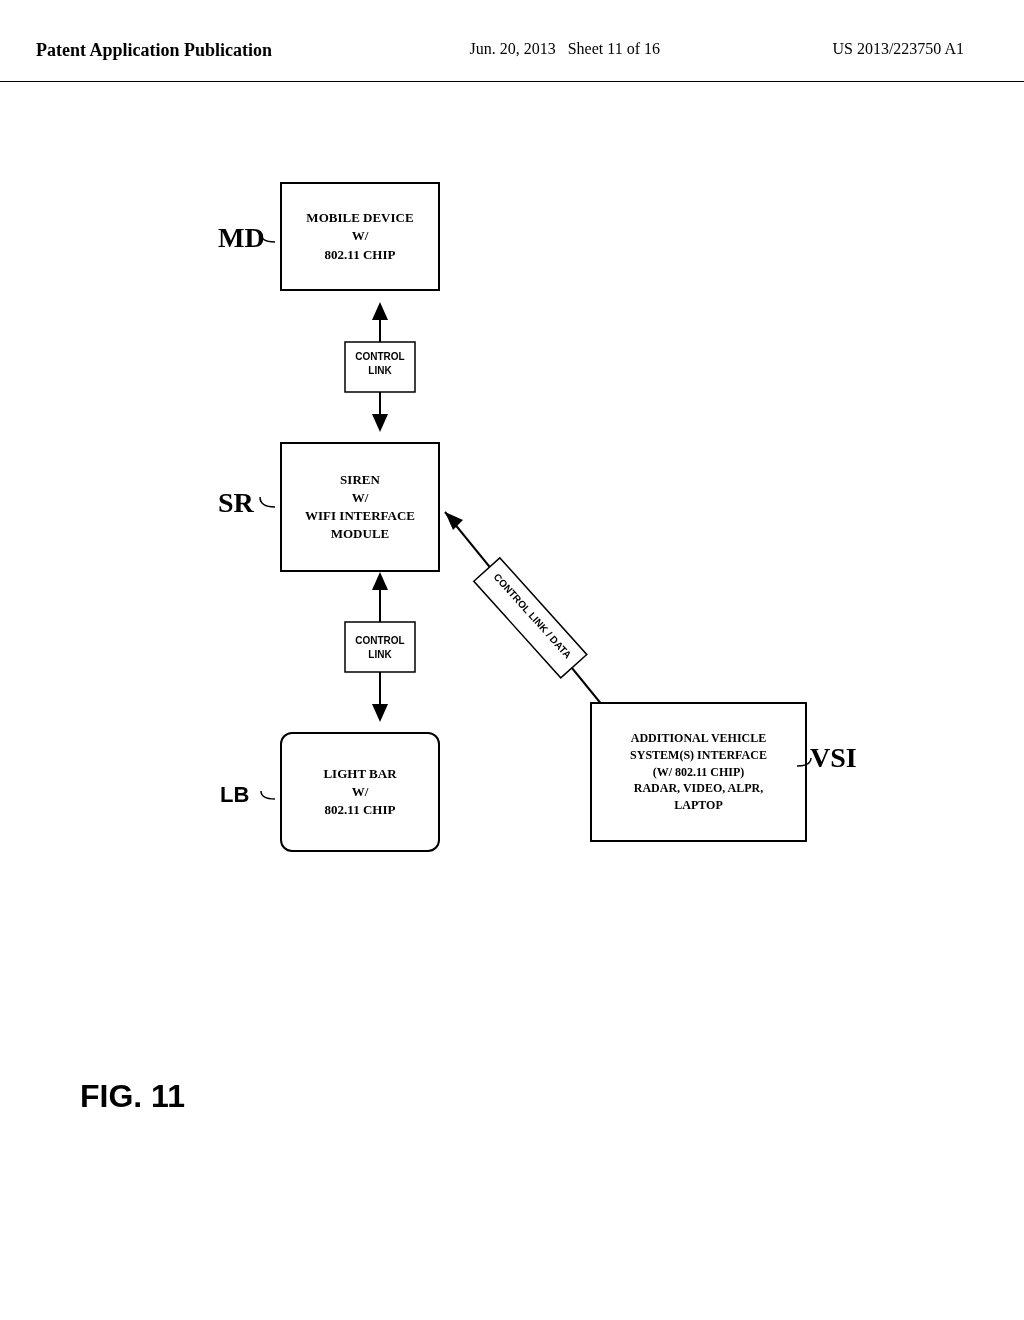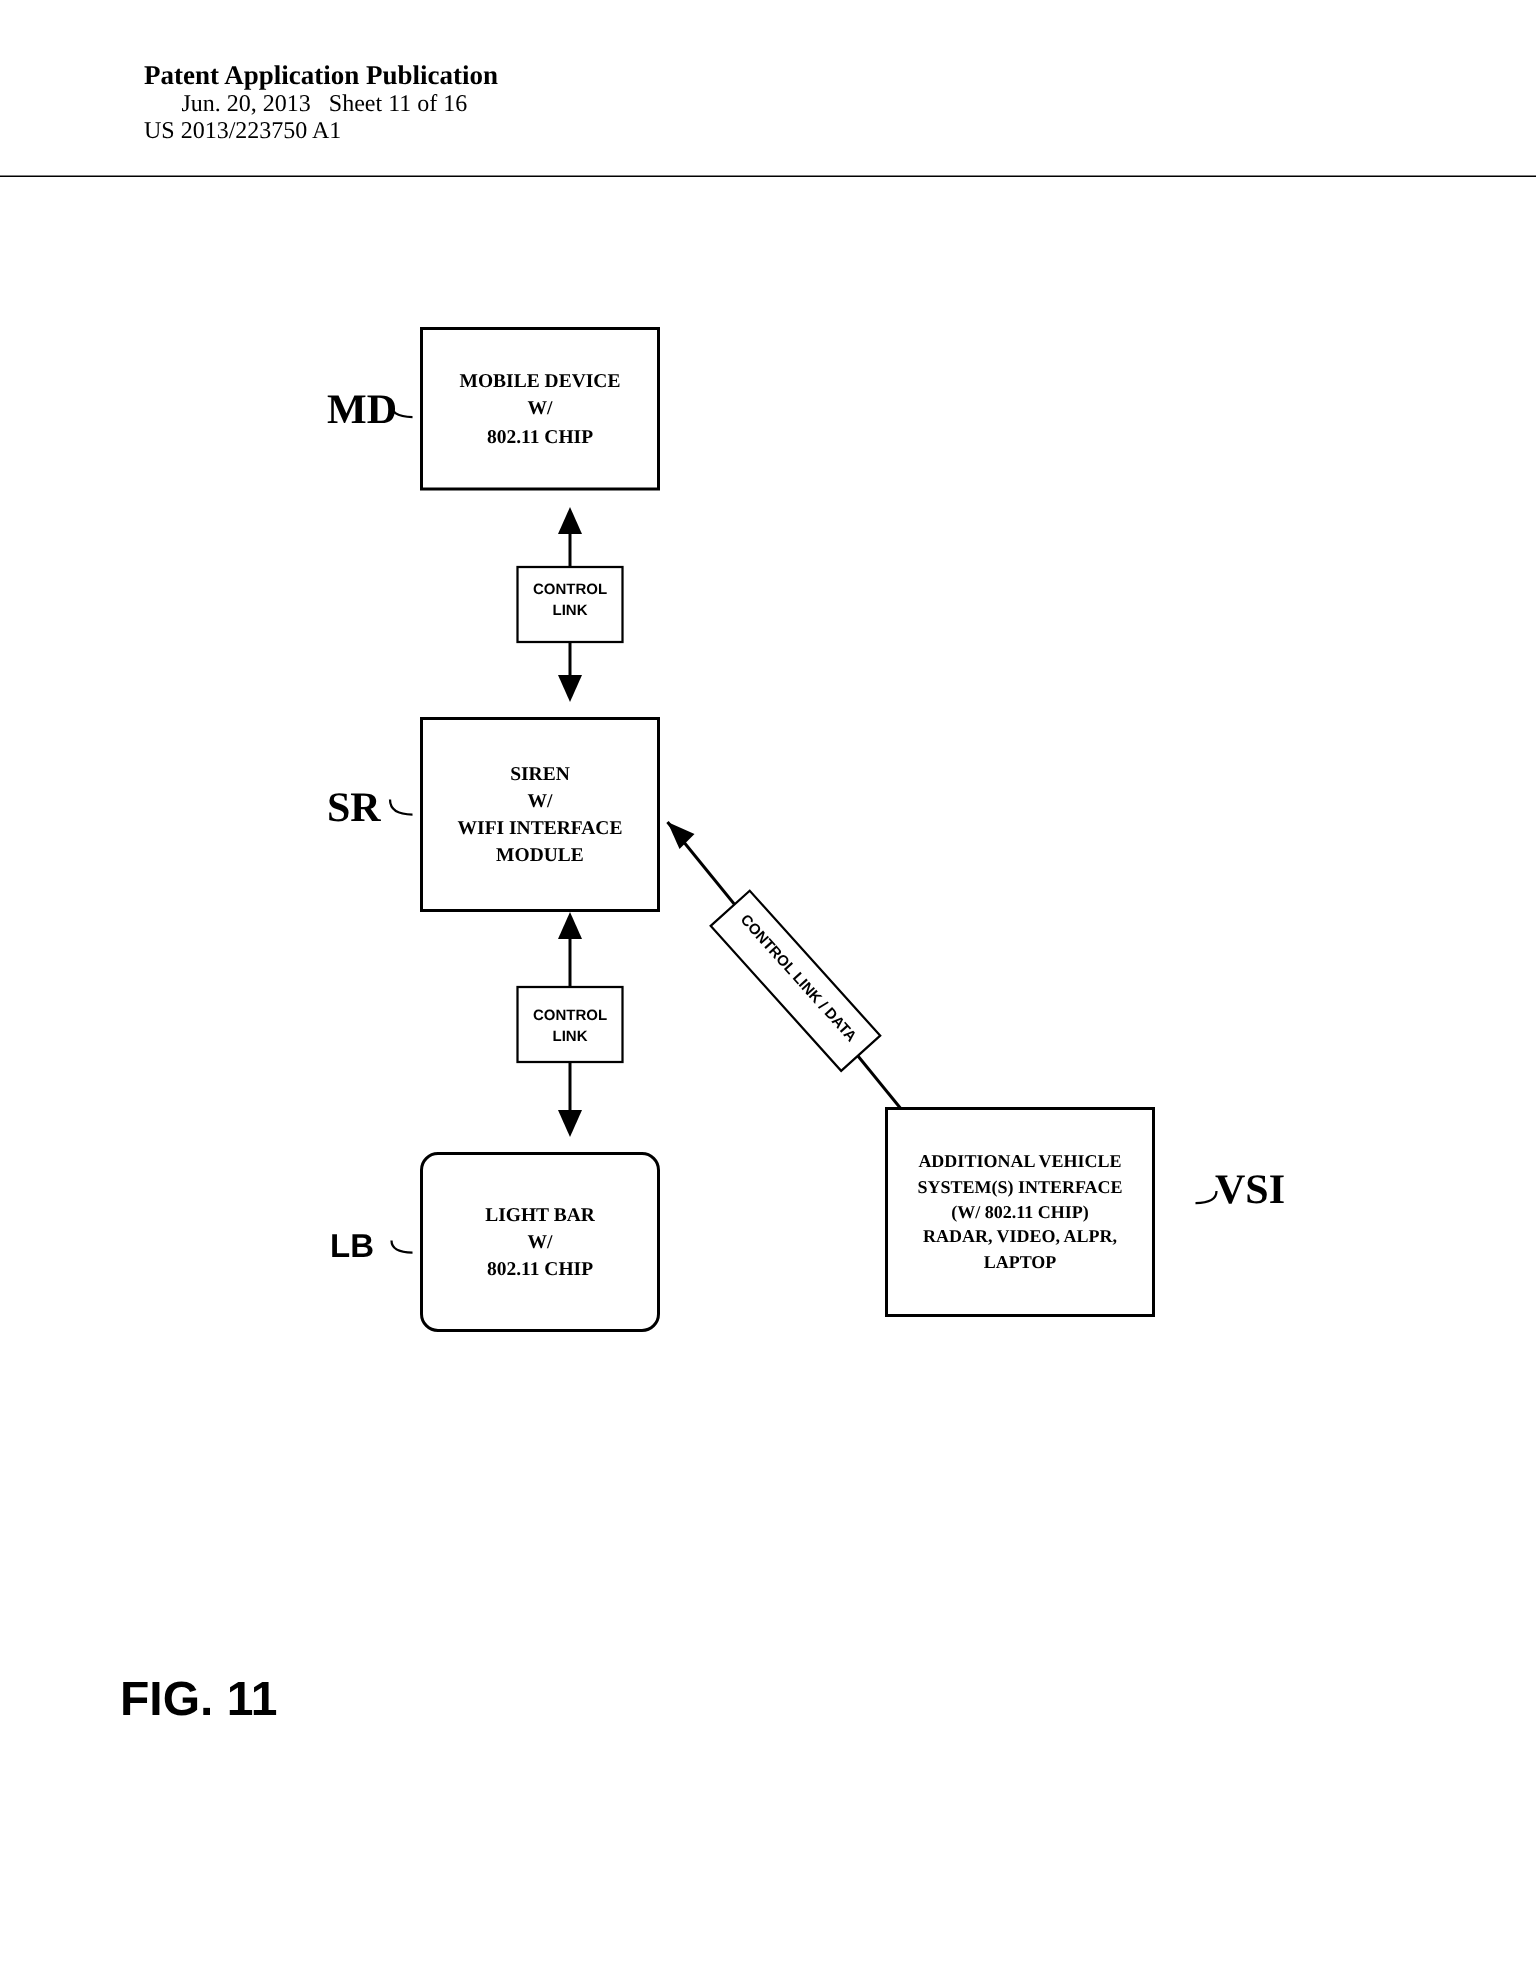--- a/index.html
+++ b/index.html
@@ -10,23 +10,22 @@
       font-family: 'Times New Roman', Times, serif;
       position: relative;
       overflow: hidden;
     }
 
     
     .header {
       display: flex;
       justify-content: space-between;
       align-items: flex-start;
-      padding: 40px 60px 20px 96px;
+      padding: 40px 60px 20px 36px;
       border-bottom: 1px solid #000;
-      flex-direction: column;
     }
     .header-left {
       font-size: 18px;
       font-weight: bold;
     }
     .header-center {
       font-size: 16px;
       text-align: center;
       margin-left: 25px;
     }
@@ -151,21 +150,21 @@
   <div class="box" style="left: 280px; top: 650px; width: 160px; height: 120px; font-size: 13px; border-radius: 12px;">
     <span>LIGHT BAR<br>W/<br>802.11 CHIP</span>
   </div>
 
   <div class="small-label" style="left: 220px; top: 700px;">LB</div>
 
   <svg style="position:absolute; left:257px; top:705px;" width="25" height="25">
     <path d="M 18 12 Q 4 12 4 4" stroke="#000" stroke-width="1.5" fill="none"></path>
   </svg>
 
-  <div class="box" style="left: 590px; top: 620px; width: 180px; height: 140px; font-size: 12px;">
+  <div class="box" style="left: 590px; top: 620px; width: 217px; height: 140px; font-size: 12px;">
     <span>ADDITIONAL VEHICLE<br>SYSTEM(S) INTERFACE<br>(W/ 802.11 CHIP)<br>RADAR, VIDEO, ALPR,<br>LAPTOP</span>
   </div>
 
   <div class="label" style="left: 810px; top: 660px;">VSI</div>
 
   <svg style="position:absolute; left:793px; top:672px;" width="25" height="25">
     <path d="M 4 12 Q 18 12 18 4" stroke="#000" stroke-width="1.5" fill="none"></path>
   </svg>
 
   <div class="fig-label" style="left: 80px; top: 996px;">FIG. 11</div>

